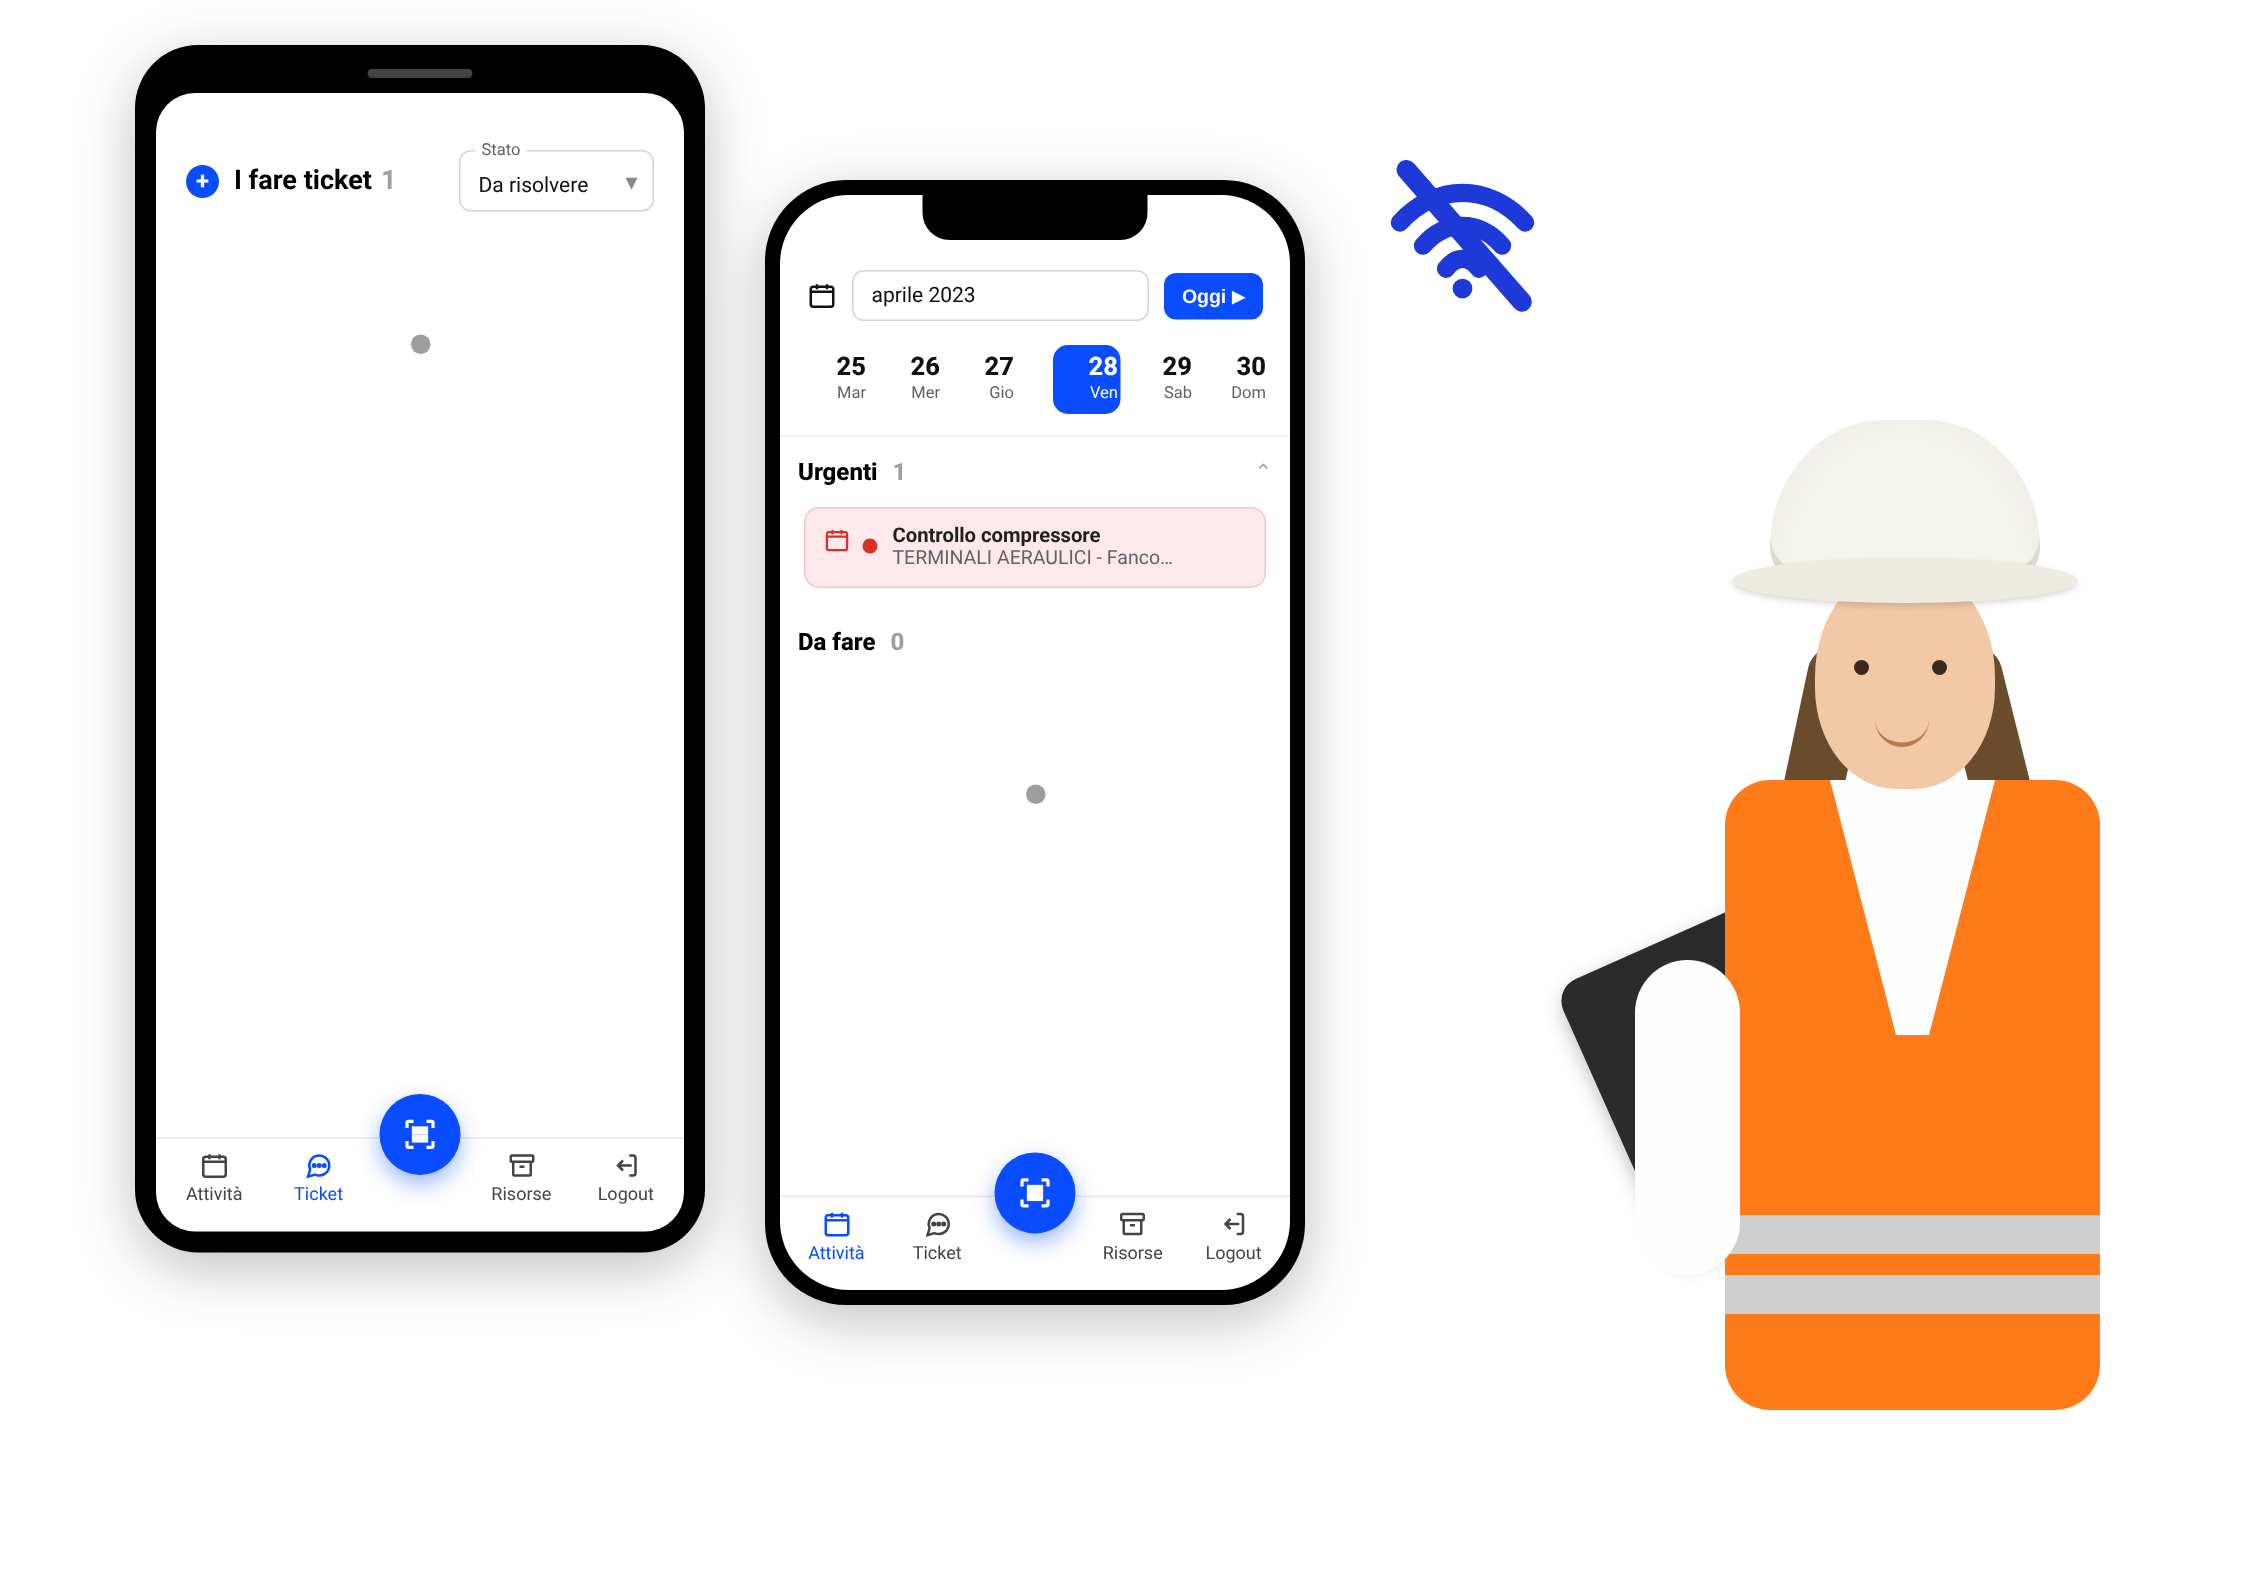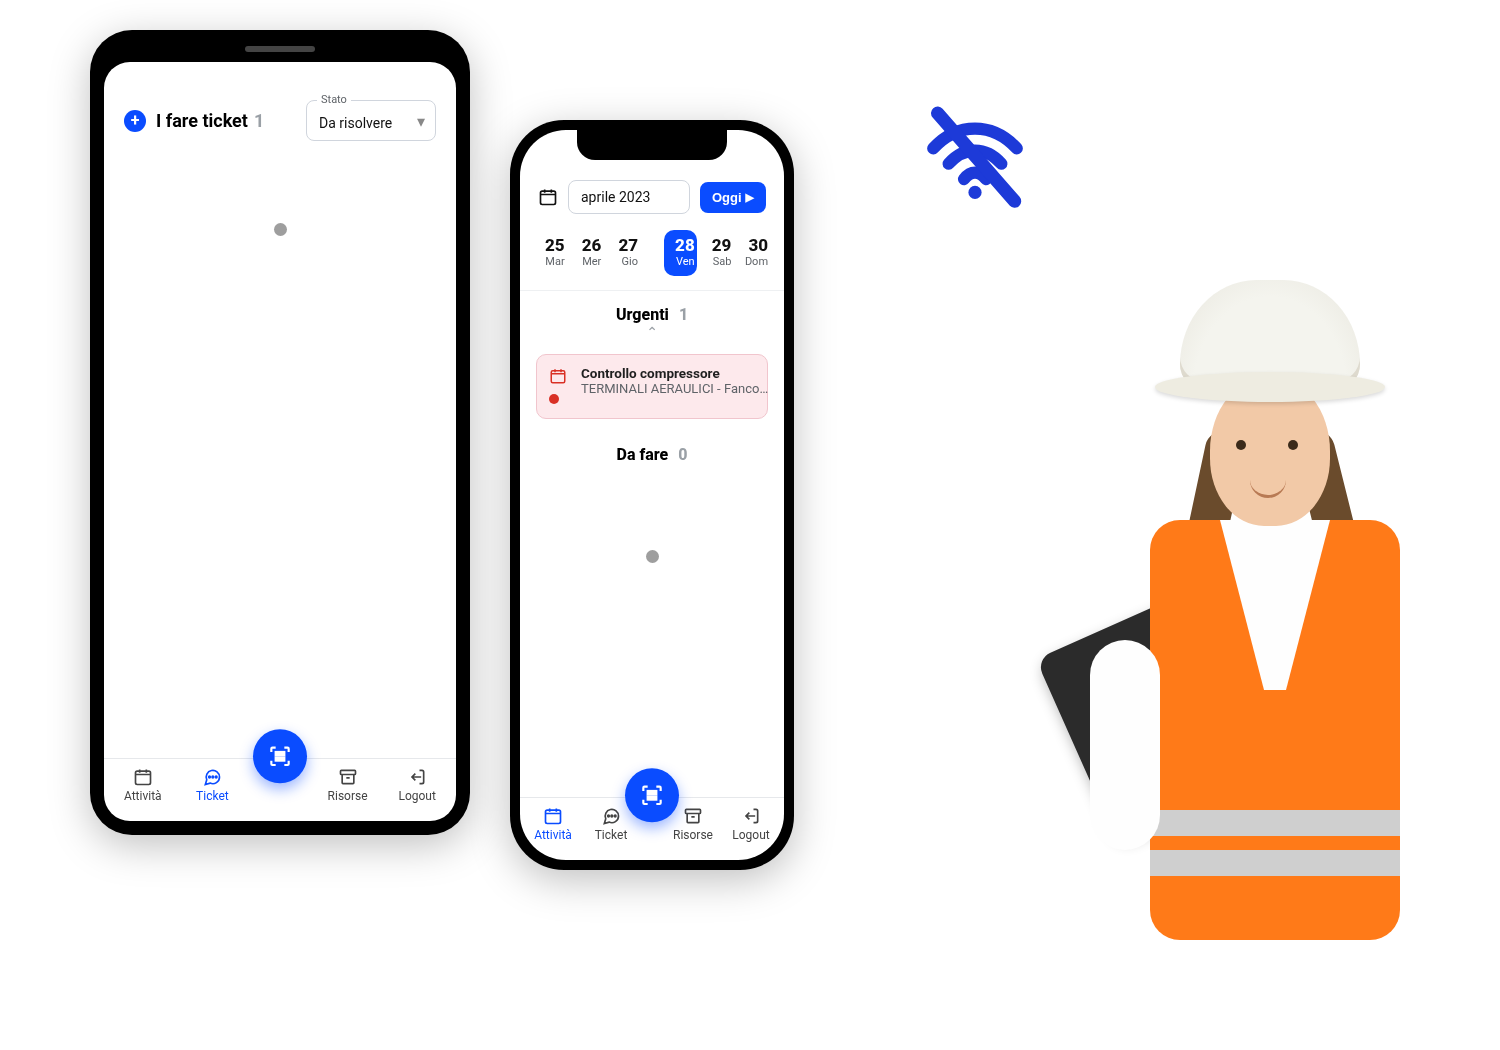--- a/index.html
+++ b/index.html
@@ -35,21 +35,21 @@
   border-radius: 26px;
   overflow: hidden;
   display: flex; flex-direction: column;
 }
 
 
 .phone-b {
   position: absolute;
   left: 510px;
   top: 120px;
-  width: 284px;
+  width: 360px;
   height: 750px;
   background: #000;
   border-radius: 54px;
   padding: 12px;
   box-shadow: 0 10px 40px rgba(0,0,0,.25);
 }
 .phone-b .screen {
   position: absolute;
   top: 10px; left: 10px; right: 10px; bottom: 10px;
   background: #fff;
@@ -160,22 +160,21 @@
 .day-cell {
   flex:1;text-align:right;border-radius:10px;padding:6px 2px 8px;cursor:pointer;
 }
 .day-cell .dn { font-size:17px;font-weight:800;color:#111;line-height:1.1;}
 .day-cell .dw { font-size:11px;color:#5f6368;}
 .day-cell.selected { background:#0a4cff;margin-left:20px; }
 .day-cell.selected .dn,.day-cell.selected .dw { color:#fff; }
 
 .section-hdr {
   display:flex;align-items:center;justify-content:space-between;
-  padding:14px 26px 6px;
-  flex-direction:column;
+  padding:14px 12px 6px;
 }
 .section-hdr .sh-t { font-size:16px;font-weight:800; }
 .section-hdr .sh-c { color:#9aa0a6;font-weight:800;margin-left:6px; }
 .chev-up { color:#9aa0a6;font-size:14px; }
 
 .urgent-card {
   margin:8px 16px;border:1px solid #f1c5cd;background:#fde9ec;border-radius:10px;
   padding:10px 12px;display:flex;gap:10px;align-items:flex-start;cursor:pointer;
 }
 .urgent-card .u-ic { color:#d93025;margin-top:2px; }

